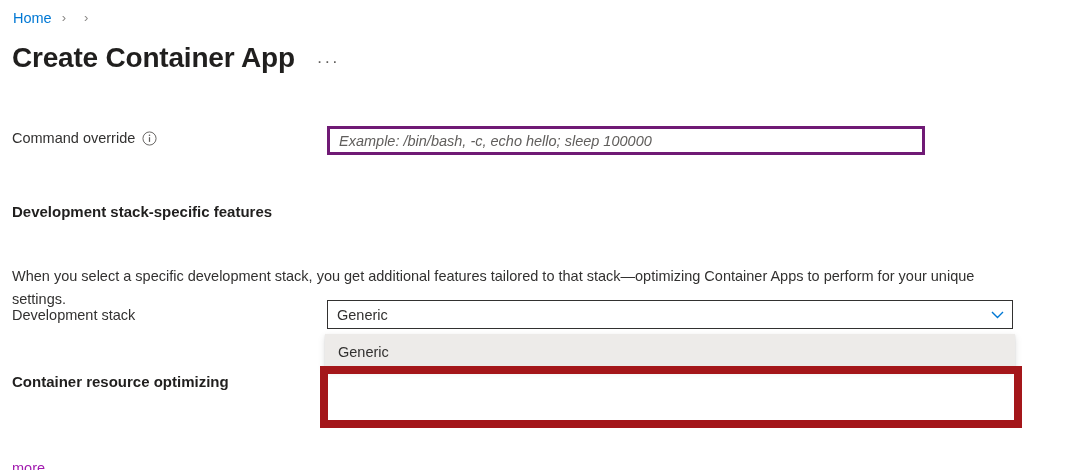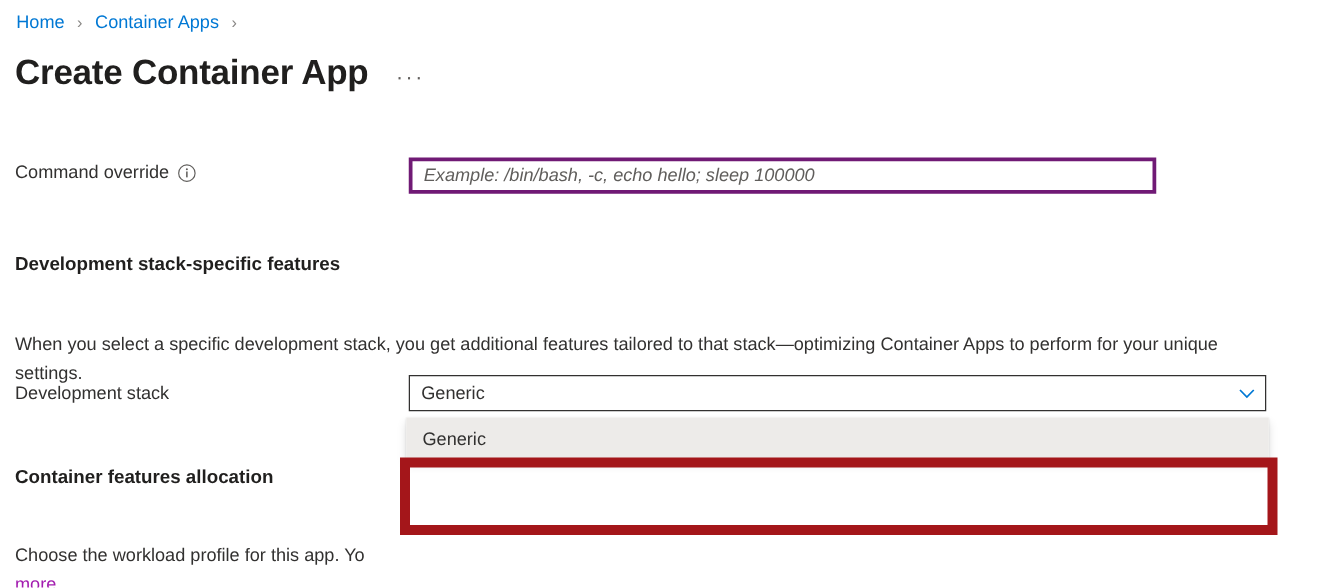--- a/index.html
+++ b/index.html
@@ -199,21 +199,20 @@
     z-index: 30;
     pointer-events: none;
   }
 </style>
 </head>
 <body>
 
 <div class="breadcrumb">
   <span class="crumb-link">Home</span>
   <span class="crumb-sep">›</span>
-  <span class="crumb-link">Container Apps</span>
   <span class="crumb-sep">›</span>
 </div>
 
 <div class="page-title-row">
   <span class="page-title">Create Container App</span>
   <span class="ellipsis-btn">···</span>
 </div>
 
 <div class="field-label" style="left:12px; top:128px;">
   <span>Command override</span>
@@ -235,23 +234,23 @@
 
 <div class="combo-field">
   <span class="combo-value">Generic</span>
   <span class="combo-chevron">
     <svg width="13" height="8" viewBox="0 0 13 8" aria-hidden="true">
       <path d="M1 1 L6.5 6.6 L12 1" fill="none" stroke="#0078d4" stroke-width="1.4"></path>
     </svg>
   </span>
 </div>
 
-<div class="section-heading" style="top:372px;">Container features allocation</div>
+<div class="section-heading" style="top:372px;">Container resource optimizing</div>
 <div class="section-body" style="top:406px; width:1000px;">
-  <span>Choose the workload profile for this app. Yo</span><br>
+  <br>
   <span class="inline-link">more</span>
 </div>
 
 <div class="combo-popup">
   <div class="combo-option is-selected">
     <span>Generic</span>
   </div>
 </div>
 
 <div class="annotation-box"></div>

